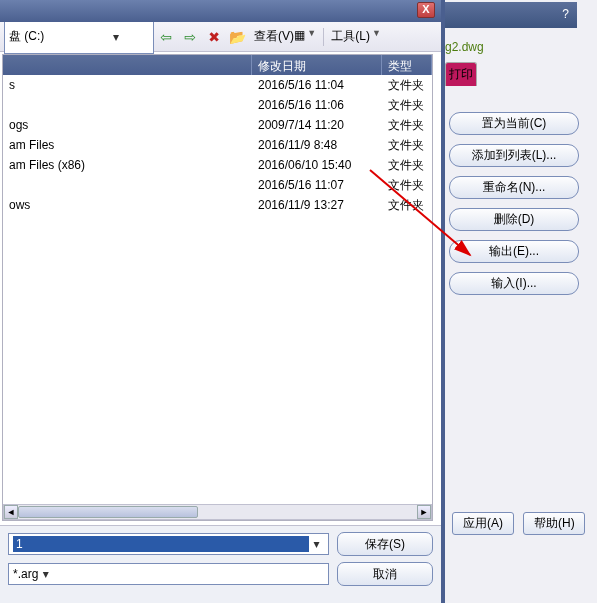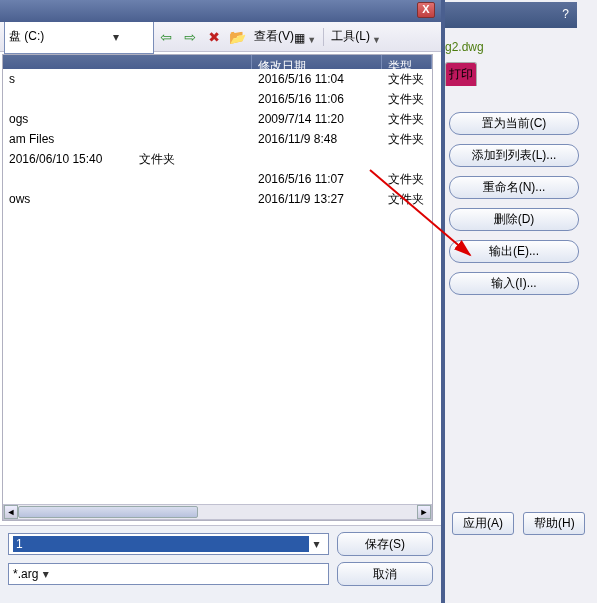--- a/index.html
+++ b/index.html
@@ -21,27 +21,27 @@
 .dialog { position: absolute; left: 0; top: 0; width: 445px; height: 603px; background: #fff; border-right: 4px solid #4a5f8f; }
 .dlg-titlebar { height: 22px; background: linear-gradient(#6b80ad,#4a5f8f); position: relative; }
 .dlg-close { position: absolute; right: 6px; top: 2px; width: 18px; height: 16px; background: linear-gradient(#e07070,#c04040); border: 1px solid #803030; border-radius: 2px; color: #fff; text-align: center; line-height: 13px; font-weight: bold; cursor: pointer; font-size: 11px; }
 
 .toolbar { height: 30px; background: linear-gradient(#f5f5fa,#e5e5ef); border-bottom: 1px solid #c0c0d0; display: flex; align-items: center; padding: 0 4px; }
 .path-combo { flex: 0 0 150px; height: 34px; border: 1px solid #7a8db8; background: #fff; display: flex; align-items: center; padding: 4px 2px; }
 .path-combo span { flex: 1; padding-left: 2px; }
 .combo-arrow { width: 15px; text-align: center; color: #333; cursor: pointer; }
 .tb-icon { width: 20px; height: 20px; margin: 0 2px; display: inline-flex; align-items: center; justify-content: center; cursor: pointer; font-size: 14px; }
 .tb-sep { width: 1px; height: 18px; background: #c0c0d0; margin: 0 3px; }
-.tb-menu { padding: 0 4px; cursor: pointer; display: inline-flex; align-items: flex-end; }
+.tb-menu { padding: 0 4px; cursor: pointer; display: inline-flex; align-items: flex-start; }
 .tb-menu .dd { font-size: 9px; margin-left: 2px; color: #555; }
 
 .file-area { position: absolute; top: 52px; left: 0; right: 0; bottom: 80px; display: flex; }
 .places-bar { width: 0px; background: #eef; }
 .list-wrap { flex: 1; background: #fff; display: flex; flex-direction: column; border: 1px solid #b0b0c0; margin: 2px 8px 2px 2px; }
-.list-header { display: flex; background: linear-gradient(#5b6f9a,#4a5f8f); color: #fff; height: 14px; }
+.list-header { display: flex; background: linear-gradient(#5b6f9a,#4a5f8f); color: #fff; height: 20px; }
 .lh-col { padding: 3px 6px; border-right: 1px solid #7a8db8; }
 .lh-name { flex: 1; }
 .lh-date { width: 130px; }
 .lh-type { width: 50px; }
 .list-rows { flex: 1; overflow: auto; }
 .row { display: flex; height: 20px; align-items: center; }
 .c-name { flex: 1; padding-left: 6px; white-space: nowrap; overflow: hidden; }
 .c-date { width: 130px; padding-left: 6px; }
 .c-type { width: 50px; padding-left: 6px; }
 
@@ -132,20 +132,21 @@
             <div class="c-name">ogs</div>
             <div class="c-date">2009/7/14 11:20</div>
             <div class="c-type">文件夹</div>
           </div>
           <div class="row">
             <div class="c-name">am Files</div>
             <div class="c-date">2016/11/9 8:48</div>
             <div class="c-type">文件夹</div>
           </div>
           <div class="row">
+            <div class="c-name">am Files (x86)</div>
             <div class="c-date">2016/06/10 15:40</div>
             <div class="c-type">文件夹</div>
           </div>
           <div class="row">
             <div class="c-name"></div>
             <div class="c-date">2016/5/16 11:07</div>
             <div class="c-type">文件夹</div>
           </div>
           <div class="row">
             <div class="c-name">ows</div>

